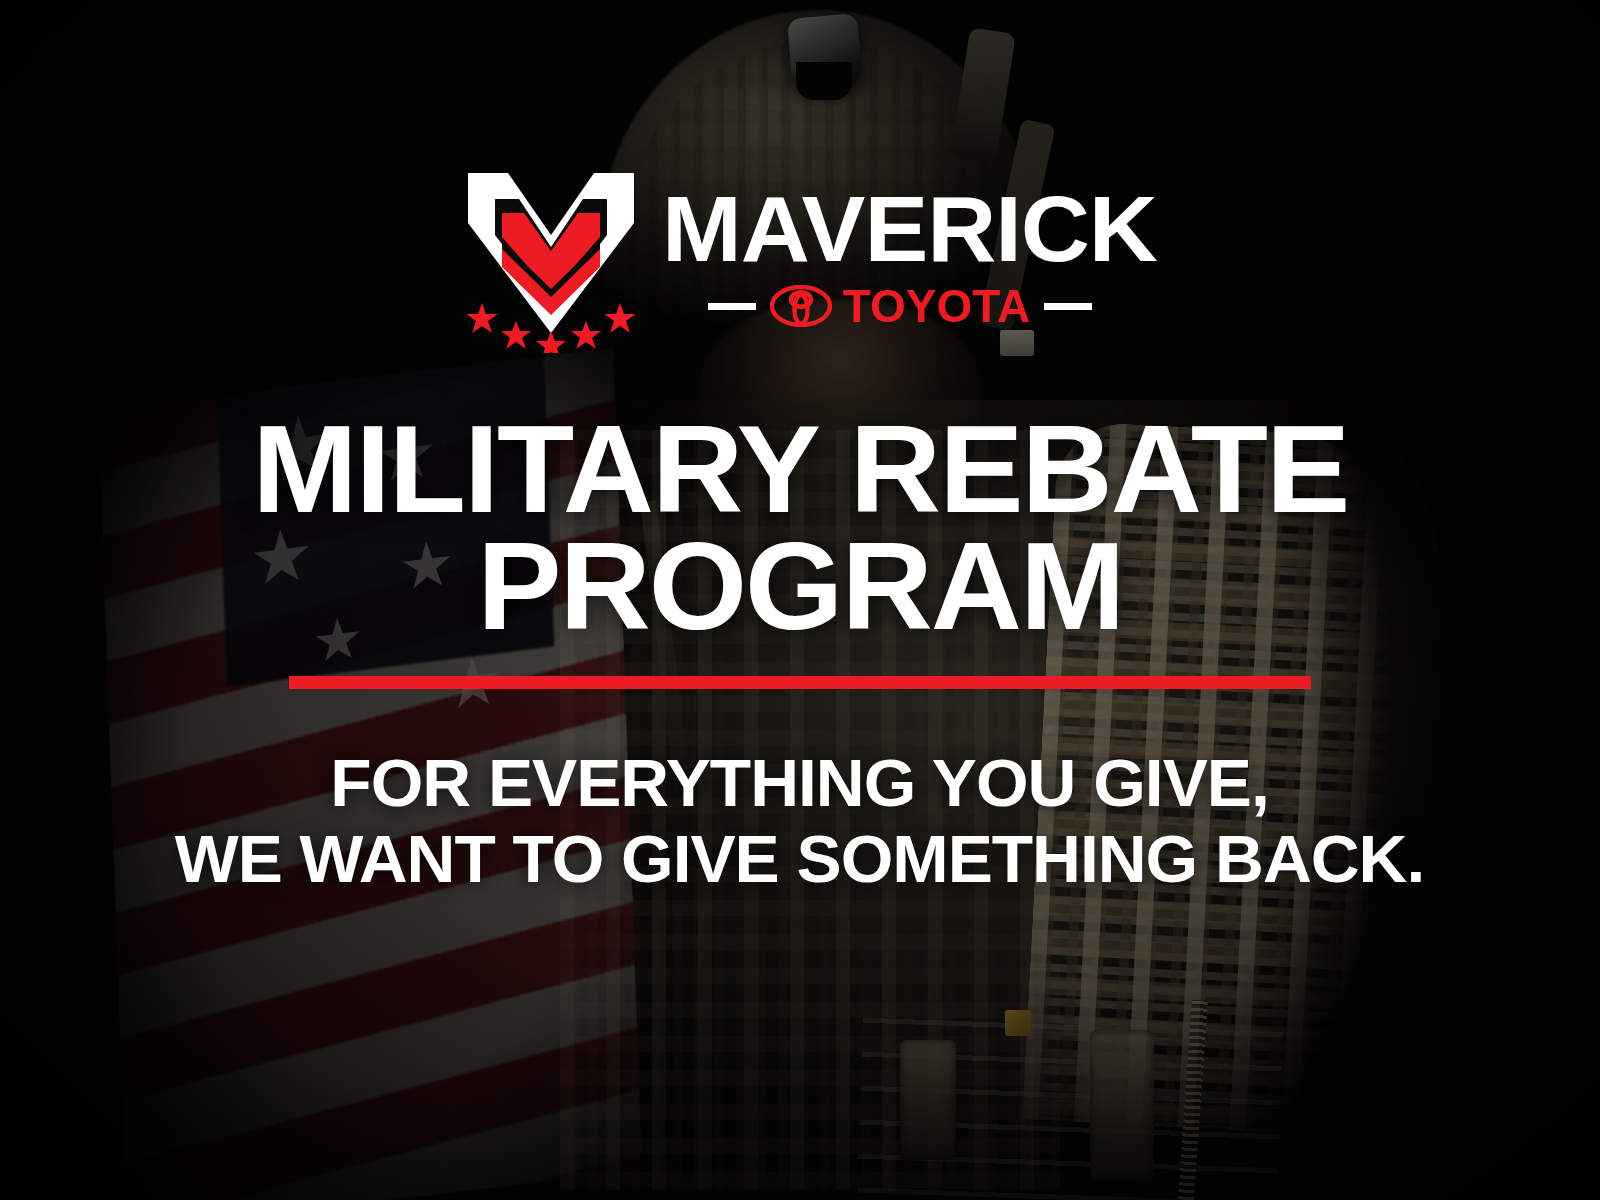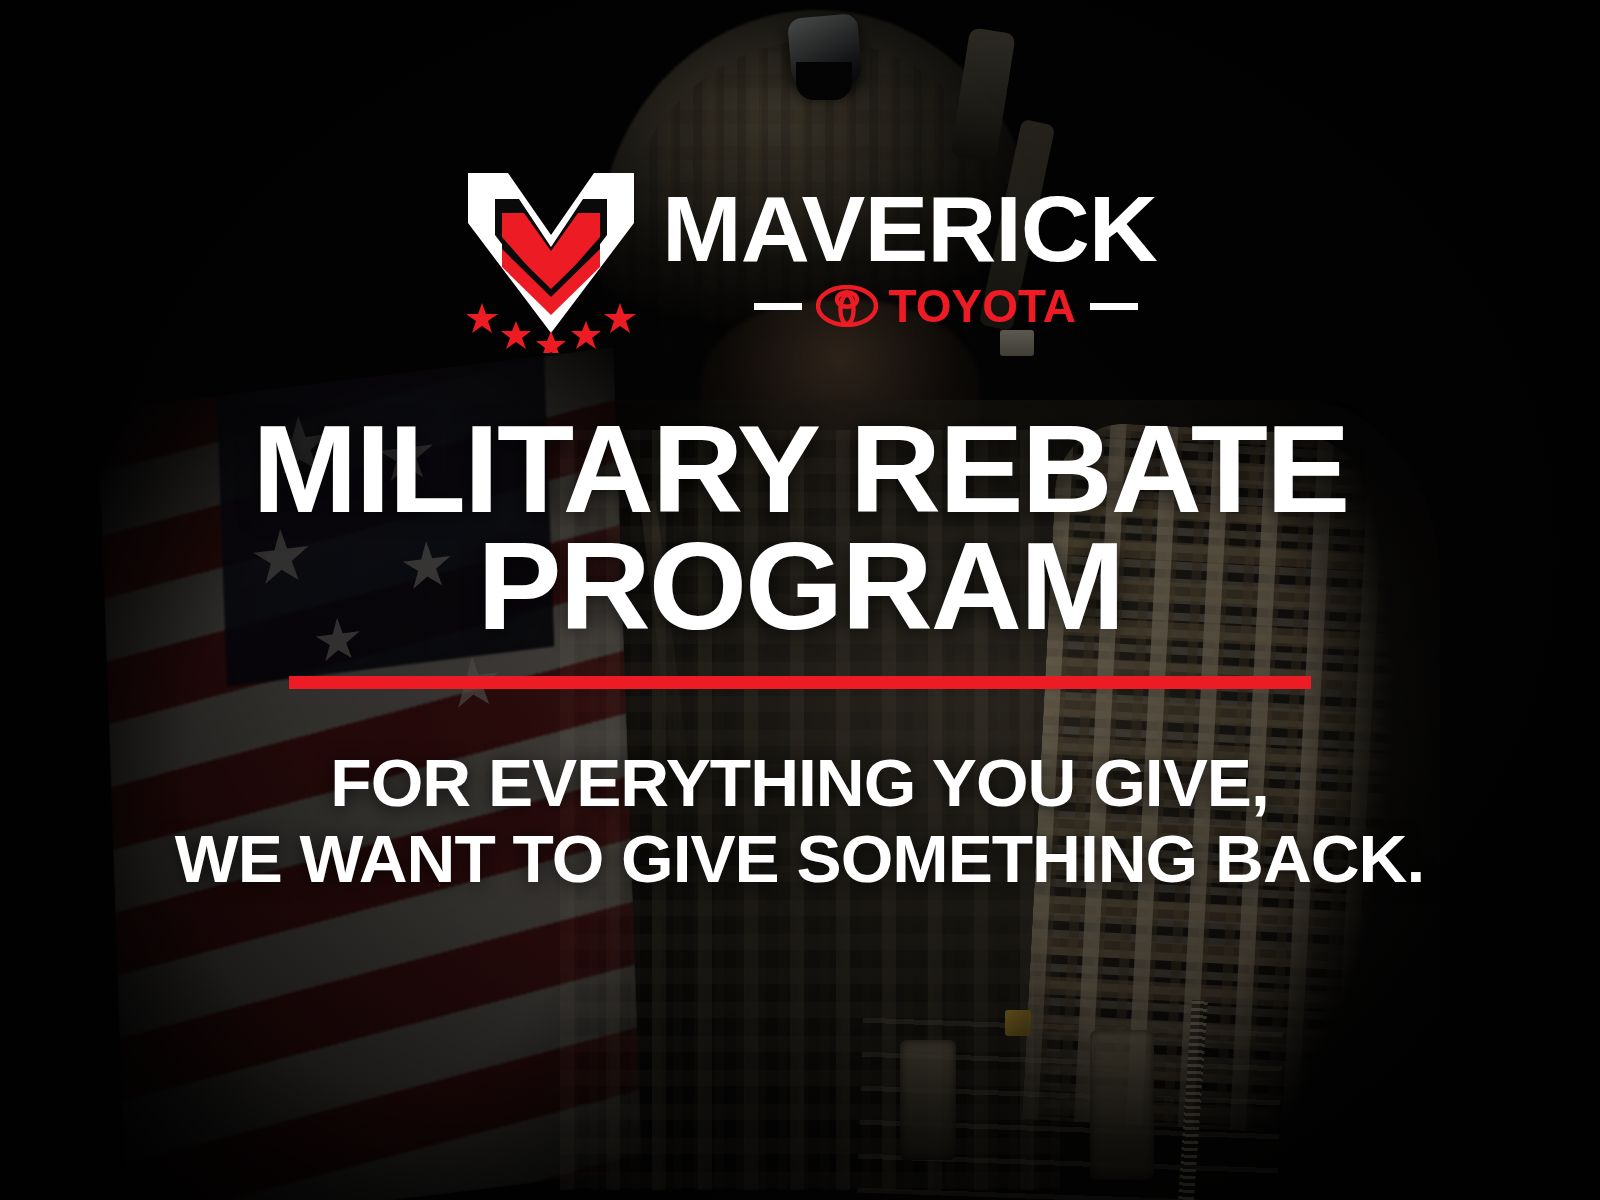--- a/index.html
+++ b/index.html
@@ -218,21 +218,21 @@
 
   
   .logo-lockup {
     display:flex; align-items:center;
     margin-top:163px;
     gap:22px;
   }
   .emblem { position:relative; width:178px; height:190px; flex:none; }
   .emblem svg { display:block; width:178px; height:190px; }
 
-  .brand-block { display:flex; flex-direction:column; align-items:flex-end; }
+  .brand-block { display:flex; flex-direction:column; align-items:center; }
   .brand-word {
     color:#ffffff;
     font-size:92px;
     font-weight:700;
     letter-spacing:-1px;
     line-height:.92;
     font-family:"Liberation Sans", sans-serif;
     transform:scaleX(1.04);
     transform-origin:left center;
     white-space:nowrap;

